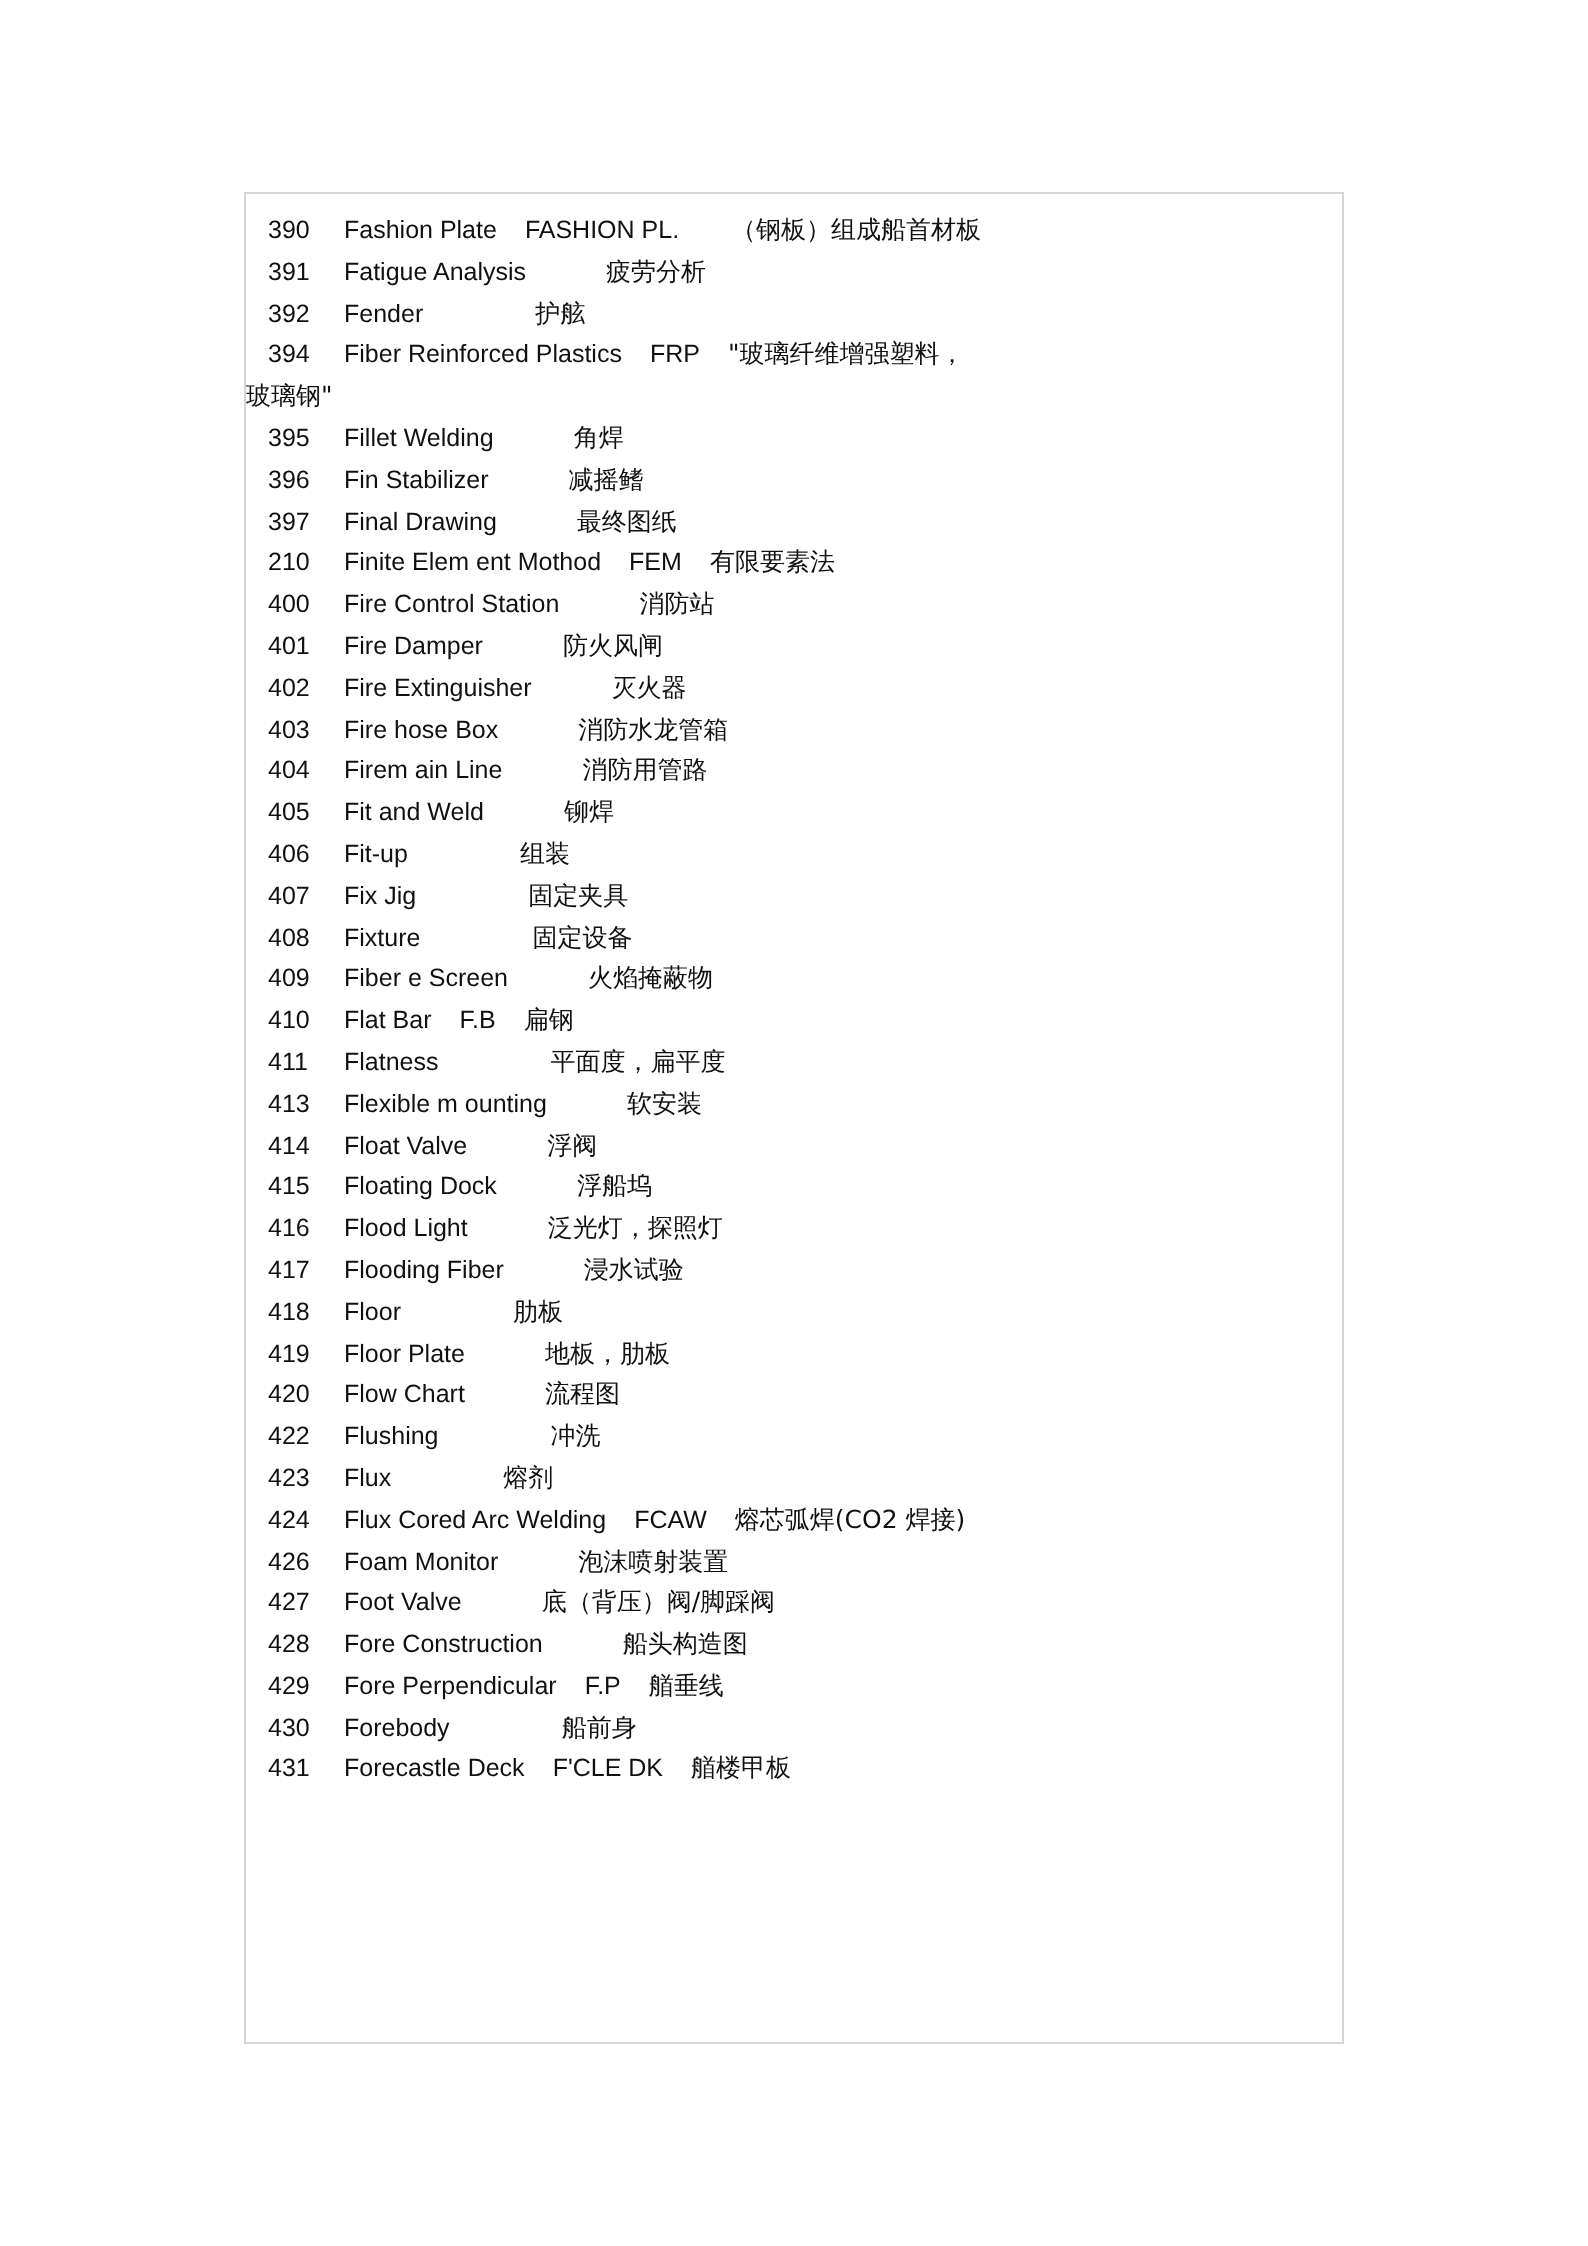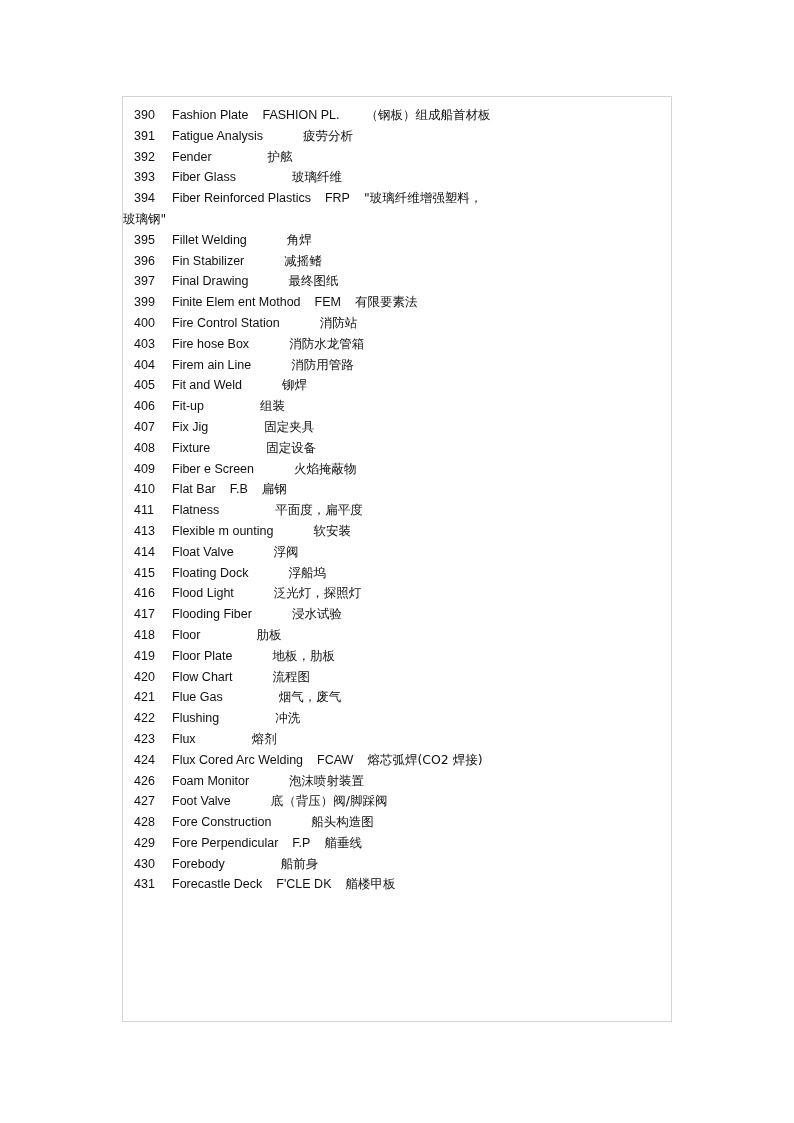--- a/index.html
+++ b/index.html
@@ -90,46 +90,46 @@
 </style>
 </head>
 <body>
 
 <div id="page">
   <div id="glossary-frame">
     <div class="entry-list" id="entry-list">
         <div class="entry"><span class="num">390</span><span class="en">Fashion Plate</span><span class="gap-sm"></span><span class="abbr">FASHION PL.</span><span class="gap-md"></span><span class="zh">（钢板）组成船首材板</span></div>
         <div class="entry"><span class="num">391</span><span class="en">Fatigue Analysis</span><span class="gap-lg"></span><span class="zh">疲劳分析</span></div>
         <div class="entry"><span class="num">392</span><span class="en">Fender</span><span class="gap-xl"></span><span class="zh">护舷</span></div>
-        <div class="entry"><span class="num">393</span><span class="en">Fiber Glass</span><span class="gap-xl"></span><span class="zh">玻璃纤维</span></div>
         <div class="entry wrapped"><span class="num">394</span><span class="en">Fiber Reinforced Plastics</span><span class="gap-sm"></span><span class="abbr">FRP</span><span class="gap-sm"></span><span class="zh">"玻璃纤维增强塑料，</span></div>
         <div class="continuation">玻璃钢"</div>
         <div class="entry"><span class="num">395</span><span class="en">Fillet Welding</span><span class="gap-lg"></span><span class="zh">角焊</span></div>
         <div class="entry"><span class="num">396</span><span class="en">Fin Stabilizer</span><span class="gap-lg"></span><span class="zh">减摇鳍</span></div>
         <div class="entry"><span class="num">397</span><span class="en">Final Drawing</span><span class="gap-lg"></span><span class="zh">最终图纸</span></div>
-        <div class="entry"><span class="num">399</span><span class="en">Finite Elem ent Mothod</span><span class="gap-sm"></span><span class="abbr">FEM</span><span class="gap-sm"></span><span class="zh">有限要素法</span></div>
+        <div class="entry"><span class="num">210</span><span class="en">Finite Elem ent Mothod</span><span class="gap-sm"></span><span class="abbr">FEM</span><span class="gap-sm"></span><span class="zh">有限要素法</span></div>
         <div class="entry"><span class="num">400</span><span class="en">Fire Control Station</span><span class="gap-lg"></span><span class="zh">消防站</span></div>
+        <div class="entry"><span class="num">401</span><span class="en">Fire Damper</span><span class="gap-lg"></span><span class="zh">防火风闸</span></div>
+        <div class="entry"><span class="num">402</span><span class="en">Fire Extinguisher</span><span class="gap-lg"></span><span class="zh">灭火器</span></div>
         <div class="entry"><span class="num">403</span><span class="en">Fire hose Box</span><span class="gap-lg"></span><span class="zh">消防水龙管箱</span></div>
         <div class="entry"><span class="num">404</span><span class="en">Firem ain Line</span><span class="gap-lg"></span><span class="zh">消防用管路</span></div>
         <div class="entry"><span class="num">405</span><span class="en">Fit and Weld</span><span class="gap-lg"></span><span class="zh">铆焊</span></div>
         <div class="entry"><span class="num">406</span><span class="en">Fit-up</span><span class="gap-xl"></span><span class="zh">组装</span></div>
         <div class="entry"><span class="num">407</span><span class="en">Fix Jig</span><span class="gap-xl"></span><span class="zh">固定夹具</span></div>
         <div class="entry"><span class="num">408</span><span class="en">Fixture</span><span class="gap-xl"></span><span class="zh">固定设备</span></div>
         <div class="entry"><span class="num">409</span><span class="en">Fiber e Screen</span><span class="gap-lg"></span><span class="zh">火焰掩蔽物</span></div>
         <div class="entry"><span class="num">410</span><span class="en">Flat Bar</span><span class="gap-sm"></span><span class="abbr">F.B</span><span class="gap-sm"></span><span class="zh">扁钢</span></div>
         <div class="entry"><span class="num">411</span><span class="en">Flatness</span><span class="gap-xl"></span><span class="zh">平面度，扁平度</span></div>
         <div class="entry"><span class="num">413</span><span class="en">Flexible m ounting</span><span class="gap-lg"></span><span class="zh">软安装</span></div>
         <div class="entry"><span class="num">414</span><span class="en">Float Valve</span><span class="gap-lg"></span><span class="zh">浮阀</span></div>
         <div class="entry"><span class="num">415</span><span class="en">Floating Dock</span><span class="gap-lg"></span><span class="zh">浮船坞</span></div>
         <div class="entry"><span class="num">416</span><span class="en">Flood Light</span><span class="gap-lg"></span><span class="zh">泛光灯，探照灯</span></div>
         <div class="entry"><span class="num">417</span><span class="en">Flooding Fiber</span><span class="gap-lg"></span><span class="zh">浸水试验</span></div>
         <div class="entry"><span class="num">418</span><span class="en">Floor</span><span class="gap-xl"></span><span class="zh">肋板</span></div>
         <div class="entry"><span class="num">419</span><span class="en">Floor Plate</span><span class="gap-lg"></span><span class="zh">地板，肋板</span></div>
         <div class="entry"><span class="num">420</span><span class="en">Flow Chart</span><span class="gap-lg"></span><span class="zh">流程图</span></div>
-        <div class="entry"><span class="num">421</span><span class="en">Flue Gas</span><span class="gap-xl"></span><span class="zh">烟气，废气</span></div>
         <div class="entry"><span class="num">422</span><span class="en">Flushing</span><span class="gap-xl"></span><span class="zh">冲洗</span></div>
         <div class="entry"><span class="num">423</span><span class="en">Flux</span><span class="gap-xl"></span><span class="zh">熔剂</span></div>
         <div class="entry"><span class="num">424</span><span class="en">Flux Cored Arc Welding</span><span class="gap-sm"></span><span class="abbr">FCAW</span><span class="gap-sm"></span><span class="zh">熔芯弧焊(CO2 焊接)</span></div>
         <div class="entry"><span class="num">426</span><span class="en">Foam Monitor</span><span class="gap-lg"></span><span class="zh">泡沫喷射装置</span></div>
         <div class="entry"><span class="num">427</span><span class="en">Foot Valve</span><span class="gap-lg"></span><span class="zh">底（背压）阀/脚踩阀</span></div>
         <div class="entry"><span class="num">428</span><span class="en">Fore Construction</span><span class="gap-lg"></span><span class="zh">船头构造图</span></div>
         <div class="entry"><span class="num">429</span><span class="en">Fore Perpendicular</span><span class="gap-sm"></span><span class="abbr">F.P</span><span class="gap-sm"></span><span class="zh">艏垂线</span></div>
         <div class="entry"><span class="num">430</span><span class="en">Forebody</span><span class="gap-xl"></span><span class="zh">船前身</span></div>
         <div class="entry"><span class="num">431</span><span class="en">Forecastle Deck</span><span class="gap-sm"></span><span class="abbr">F'CLE DK</span><span class="gap-sm"></span><span class="zh">艏楼甲板</span></div>
       </div>

